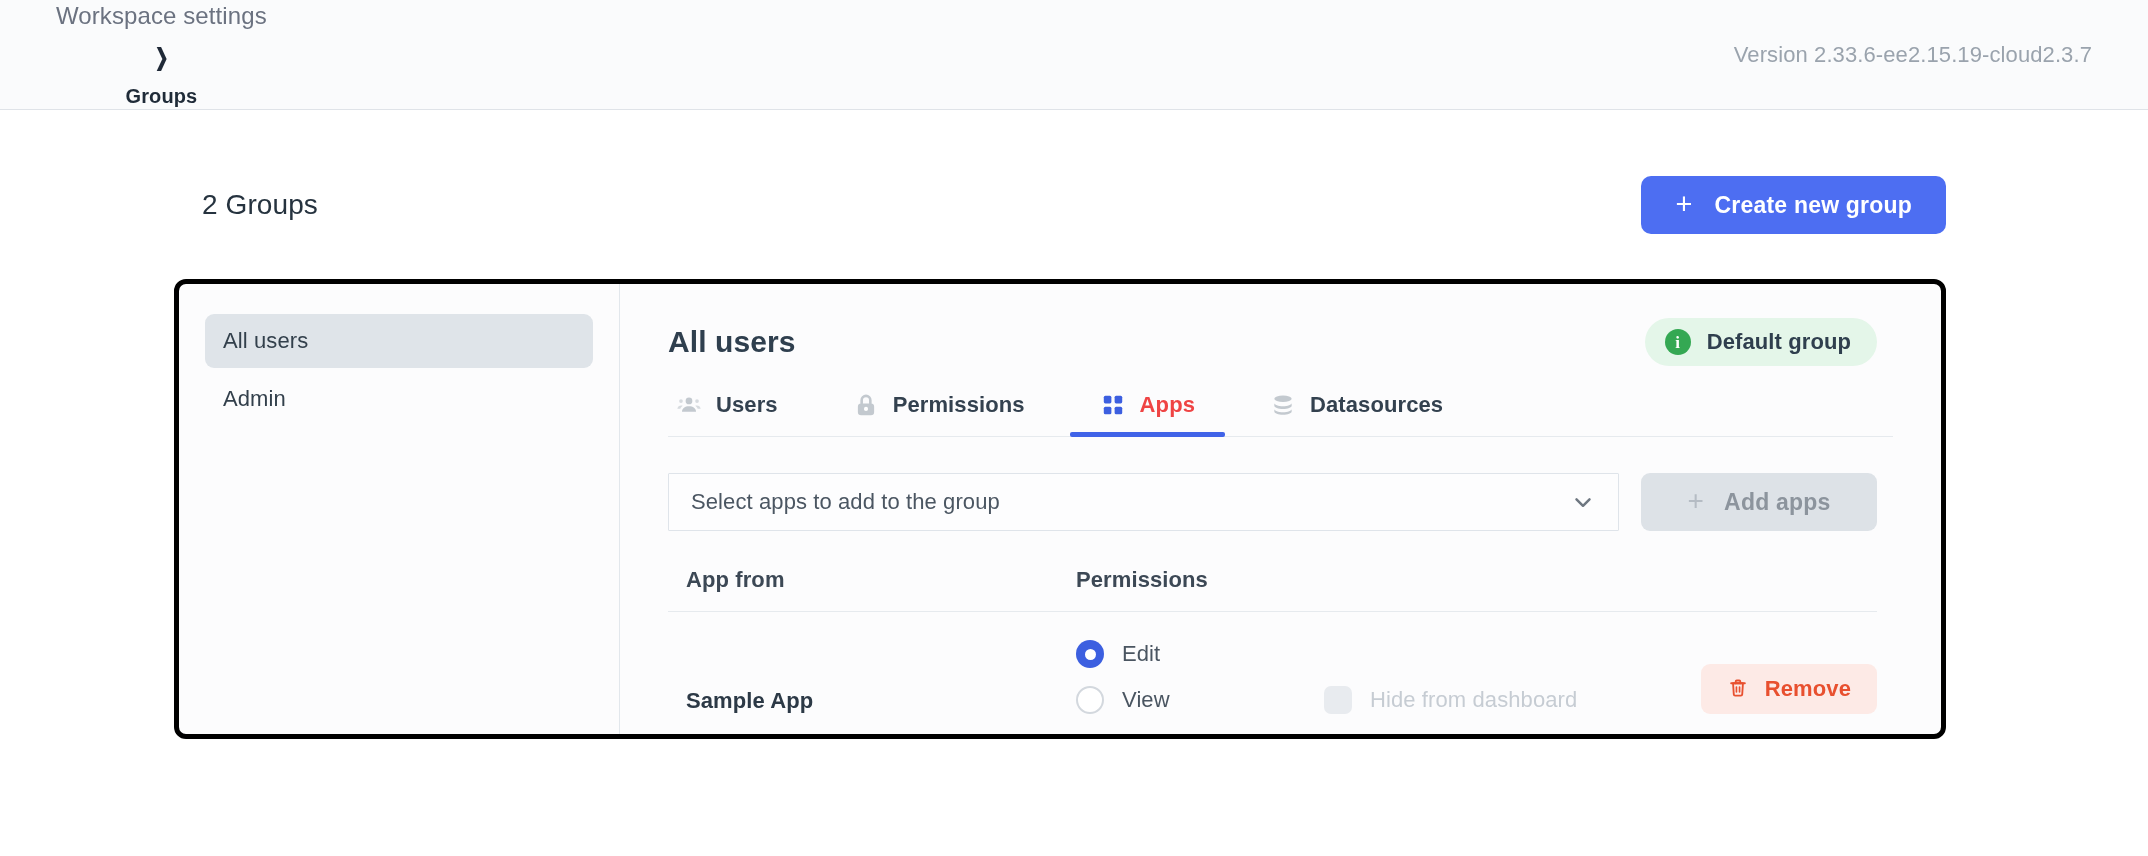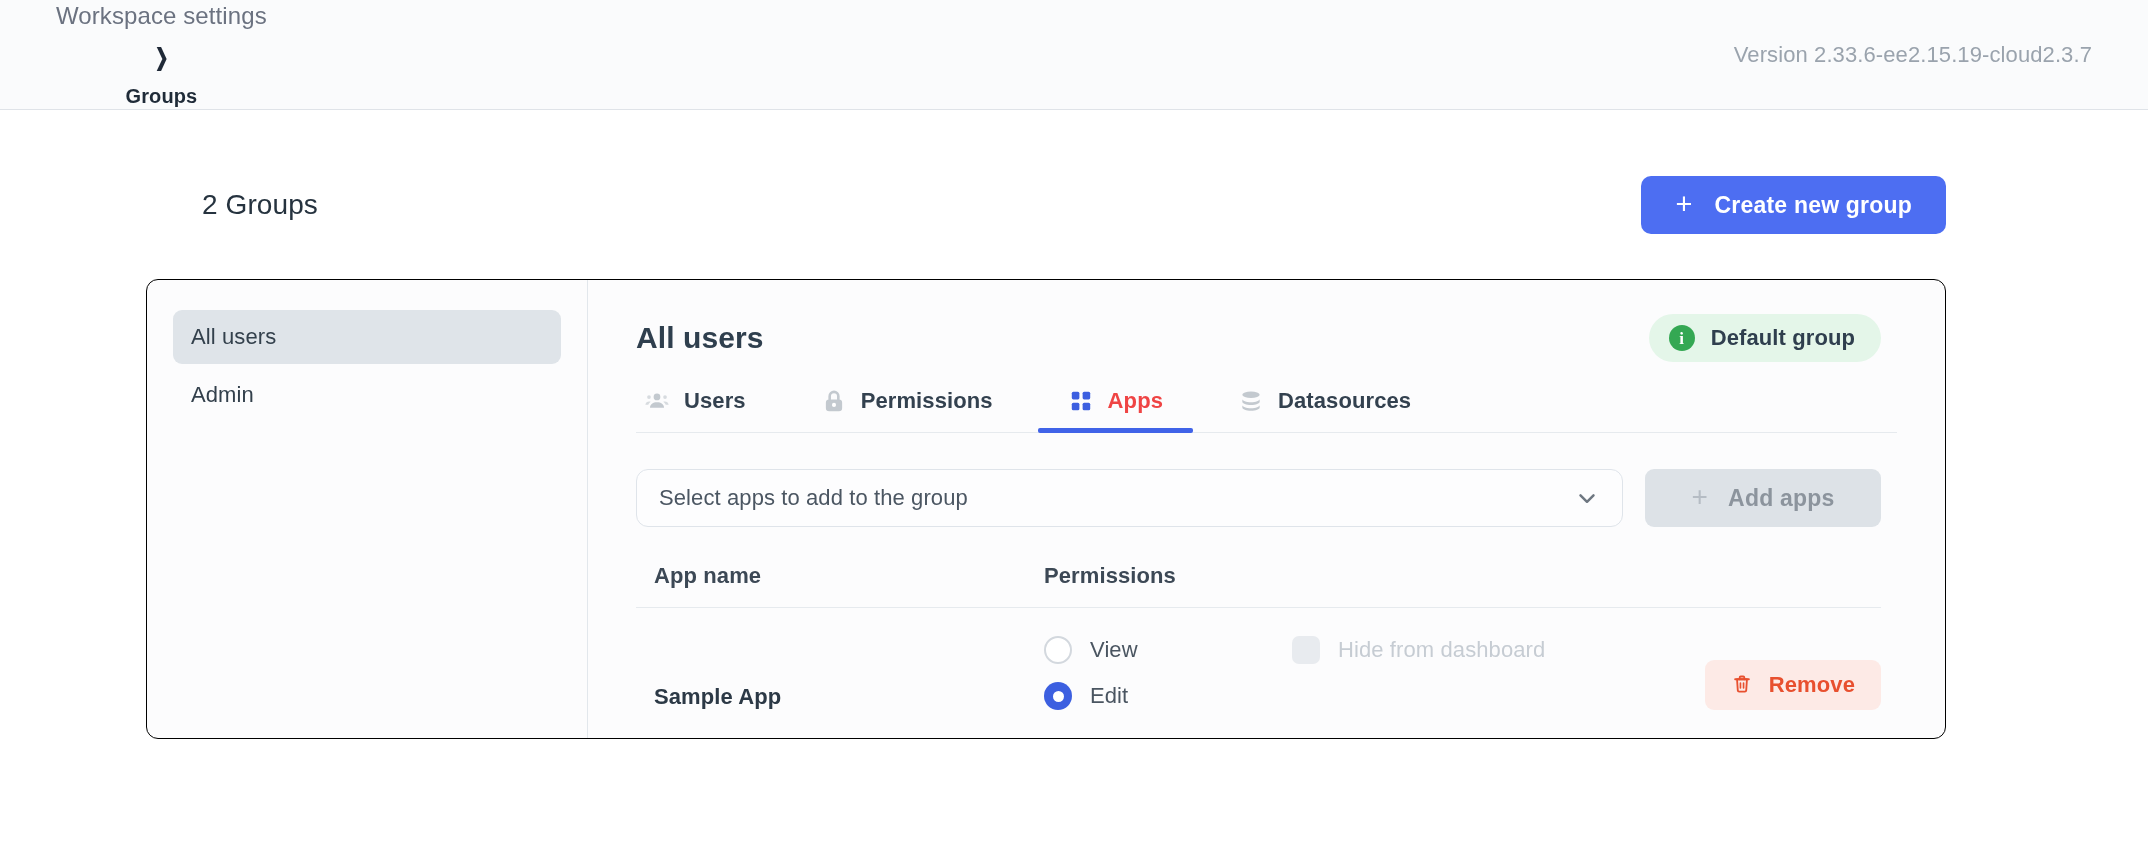--- a/index.html
+++ b/index.html
@@ -100,22 +100,22 @@
   .btn-create .plus {
     font-size: 29px;
     font-weight: normal;
     line-height: 1;
     position: relative;
     top: -1px;
   }
 
   
   .card {
-    margin: 24px 146px 0 90px;
-    border: 1px solid #000000;
+    margin: 24px 146px 0 118px;
+    border: 5px solid #000000;
     border-radius: 12px;
     background: #fcfcfd;
     display: flex;
     min-height: 460px;
     overflow: hidden;
   }
 
   
   .group-list {
     width: 441px;
@@ -227,21 +227,21 @@
     display: flex;
     align-items: center;
     gap: 22px;
     margin-top: 36px;
     padding-right: 16px;
   }
   .select-apps {
     flex: 1;
     height: 58px;
     border: 1px solid #dfe4ea;
-    border-radius: 12px;
+    border-radius: 1px;
     background: #fdfdfe;
     display: flex;
     align-items: center;
     justify-content: space-between;
     padding: 0 22px 0 22px;
     cursor: pointer;
   }
   .select-apps .sel-text {
     font-size: 22px;
     color: #4b5662;
@@ -469,47 +469,47 @@
         </div>
         <button class="btn-addapps">
           <span class="plus">+</span>
           <span>Add apps</span>
         </button>
       </div>
 
       <div class="apps-table">
 
         <div class="tbl-head">
-          <div class="col-app th">App name</div>
+          <div class="col-app th">App from</div>
           <div class="col-perm th">Permissions</div>
           <div class="col-act"></div>
         </div>
 
         <div class="tbl-row">
 
           <div class="col-app">
             <span class="app-name">Sample App</span>
           </div>
 
           <div class="col-perm">
             <div class="perm-block">
+              <div class="perm-line">
+                <label class="radio-wrap">
+                  <span class="radio checked"></span>
+                  <span class="radio-label">Edit</span>
+                </label>
+              </div>
               <div class="perm-line">
                 <label class="radio-wrap">
                   <span class="radio"></span>
                   <span class="radio-label">View</span>
                 </label>
                 <label class="check-wrap">
                   <span class="checkbox"></span>
                   <span class="check-label">Hide from dashboard</span>
-                </label>
-              </div>
-              <div class="perm-line">
-                <label class="radio-wrap">
-                  <span class="radio checked"></span>
-                  <span class="radio-label">Edit</span>
                 </label>
               </div>
             </div>
           </div>
 
           <div class="col-act act-cell">
             <button class="btn-remove">
               <span>
                 <svg width="22" height="22" viewBox="0 0 24 24" fill="none">
                   <path d="M4.5 6.8h15" stroke="#e8502f" stroke-width="2" stroke-linecap="round"></path>

